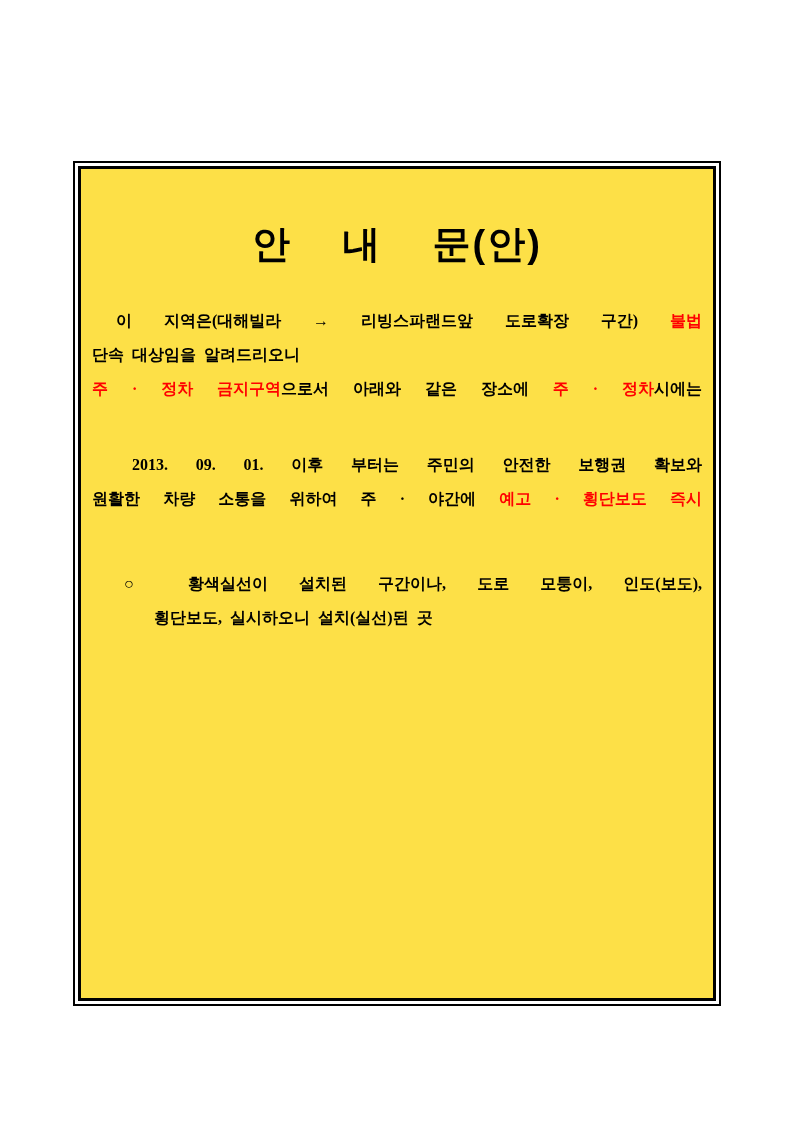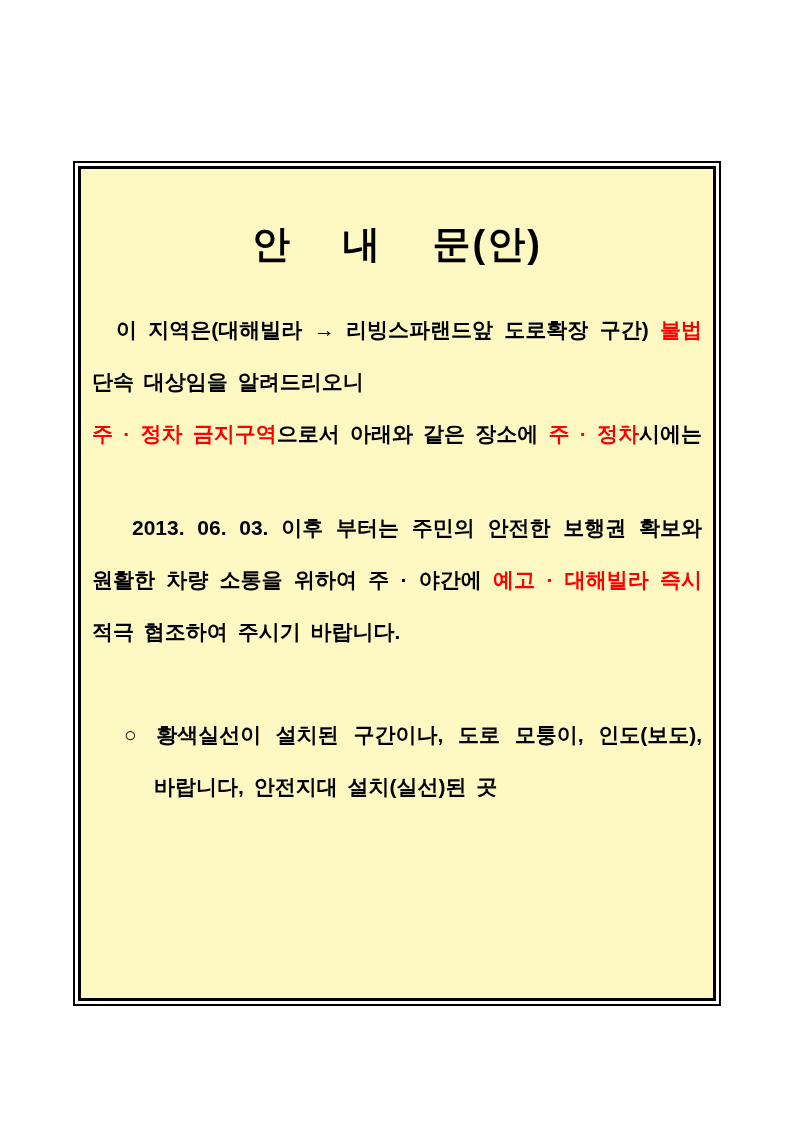--- a/index.html
+++ b/index.html
@@ -23,37 +23,38 @@
     box-sizing: border-box;
     border: 2px solid #000000;
     background: #ffffff;
     padding: 3px;
   }
   .notice-inner {
     box-sizing: border-box;
     width: 100%;
     height: 100%;
     border: 3px solid #000000;
-    background: #fef9c3;
+    background: #fde047;
     padding: 0 11px;
     overflow: hidden;
   }
   .title {
     margin-top: 50px;
     text-align: center;
     font-size: 38px;
     font-weight: bold;
     white-space: pre;
     letter-spacing: 2px;
   }
   .body-line {
-    font-size: 21px;
+    font-size: 16px;
     font-weight: bold;
-    line-height: 52px;
+    line-height: 34px;
     word-spacing: 4px;
+    font-family: Liberation Serif, serif;
   }
   .just {
     text-align: justify;
     text-align-last: justify;
   }
   .red  { color: #ff0000; }
   .para1 { margin-top: 34px; }
   .p1l1  { text-indent: 24px; }
   .para2 { margin-top: 42px; }
   .p2l1  { text-indent: 40px; }
@@ -73,30 +74,29 @@
       <div class="body-line just p1l1">
         <span>이 지역은(대해빌라 → 리빙스파랜드앞 도로확장 구간) </span><span class="red">불법</span>
       </div>
       <div class="body-line">단속 대상임을 알려드리오니</div>
       <div class="body-line just">
         <span class="red">주 · 정차 금지구역</span><span>으로서 아래와 같은 장소에 </span><span class="red">주 · 정차</span><span>시에는</span>
       </div>
     </div>
 
     <div class="para2">
-      <div class="body-line just p2l1">2013. 06. 03. 이후 부터는 주민의 안전한 보행권 확보와</div>
+      <div class="body-line just p2l1">2013. 09. 01. 이후 부터는 주민의 안전한 보행권 확보와</div>
       <div class="body-line just">
-        <span>원활한 차량 소통을 위하여 주 · 야간에 </span><span class="red">예고 · 대해빌라 즉시</span>
+        <span>원활한 차량 소통을 위하여 주 · 야간에 </span><span class="red">예고 · 횡단보도 즉시</span>
       </div>
-      <div class="body-line">적극 협조하여 주시기 바랍니다.</div>
     </div>
 
     <div class="bullet">
       <div class="body-line just b-l1">
         <span style="font-weight:normal;">○</span>
         <span>황색실선이 설치된 구간이나, 도로 모퉁이, 인도(보도),</span>
       </div>
-      <div class="body-line b-l2">바랍니다, 안전지대 설치(실선)된 곳</div>
+      <div class="body-line b-l2">횡단보도, 실시하오니 설치(실선)된 곳</div>
 
     </div>
 
   </div>
 </div>
 
 </body></html>

